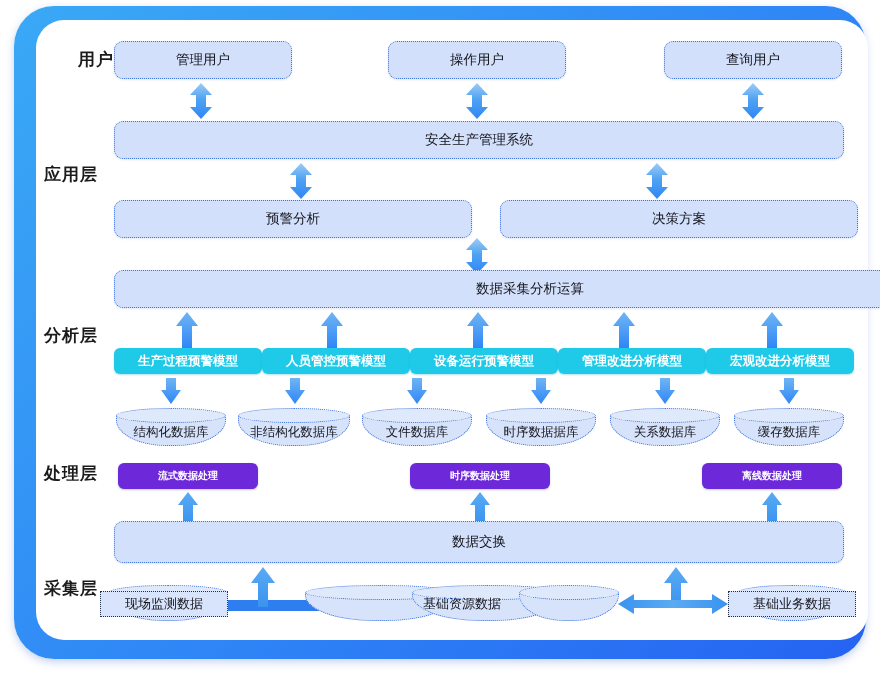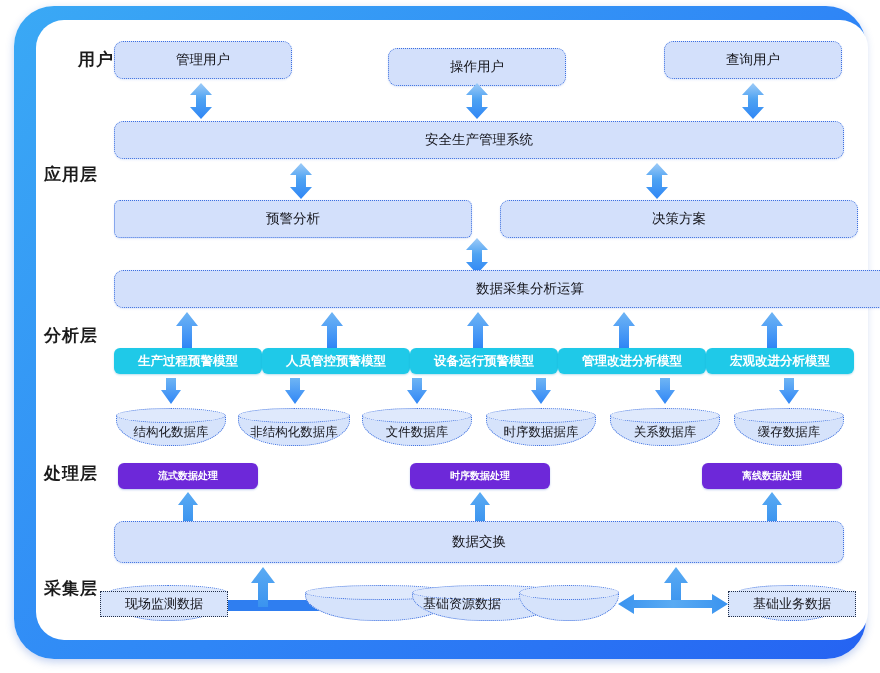--- a/index.html
+++ b/index.html
@@ -140,21 +140,21 @@
   <div class="outer-frame"></div>
   <div class="inner-panel"></div>
 
   <div class="layer-label" style="left:44px;top:48px;margin-left:34px;">用户层</div>
   <div class="layer-label" style="left:44px;top:163px;">应用层</div>
   <div class="layer-label" style="left:44px;top:324px;">分析层</div>
   <div class="layer-label" style="left:44px;top:462px;">处理层</div>
   <div class="layer-label" style="left:44px;top:577px;">采集层</div>
 
   <div class="node box-pale" style="left:114px;top:41px;width:178px;height:38px;">管理用户</div>
-  <div class="node box-pale" style="left:388px;top:48px;width:178px;height:38px;">操作用户</div>
+  <div class="node box-pale" style="left:388px;top:41px;width:178px;height:38px;">操作用户</div>
   <div class="node box-pale" style="left:664px;top:41px;width:178px;height:38px;">查询用户</div>
 
   <div class="arrow" style="left:188px;top:83px;">
     <svg width="26" height="36" viewBox="0 0 26 36">
       <defs>
           <linearGradient id="gud1" x1="0" y1="0" x2="0" y2="1">
         <stop offset="0%" stop-color="#9ecbf7"></stop>
             <stop offset="45%" stop-color="#4fa3f2"></stop>
             <stop offset="100%" stop-color="#2f86f6"></stop>
       </linearGradient>
@@ -179,21 +179,21 @@
     <svg width="26" height="36" viewBox="0 0 26 36">
       <path d="M13 0 L24 12 L18 12 L18 24 L24 24 L13 36 L2 24 L8 24 L8 12 L2 12 Z" fill="url(#gud1)"></path>
     </svg>
   </div>
   <div class="arrow" style="left:644px;top:163px;">
     <svg width="26" height="36" viewBox="0 0 26 36">
       <path d="M13 0 L24 12 L18 12 L18 24 L24 24 L13 36 L2 24 L8 24 L8 12 L2 12 Z" fill="url(#gud1)"></path>
     </svg>
   </div>
 
-  <div class="node box-pale" style="left:114px;top:200px;width:358px;height:38px;border-radius:6px;">预警分析</div>
+  <div class="node box-pale" style="left:114px;top:200px;width:358px;height:38px;">预警分析</div>
   <div class="node box-pale" style="left:486px;top:200px;width:358px;height:38px;margin-left:14px;">决策方案</div>
 
   <div class="arrow" style="left:464px;top:238px;">
     <svg width="26" height="36" viewBox="0 0 26 36">
       <path d="M13 0 L24 12 L18 12 L18 24 L24 24 L13 36 L2 24 L8 24 L8 12 L2 12 Z" fill="url(#gud1)"></path>
     </svg>
   </div>
 
   <div class="node box-pale" style="left:114px;top:270px;width:832px;height:38px;">数据采集分析运算</div>
 

